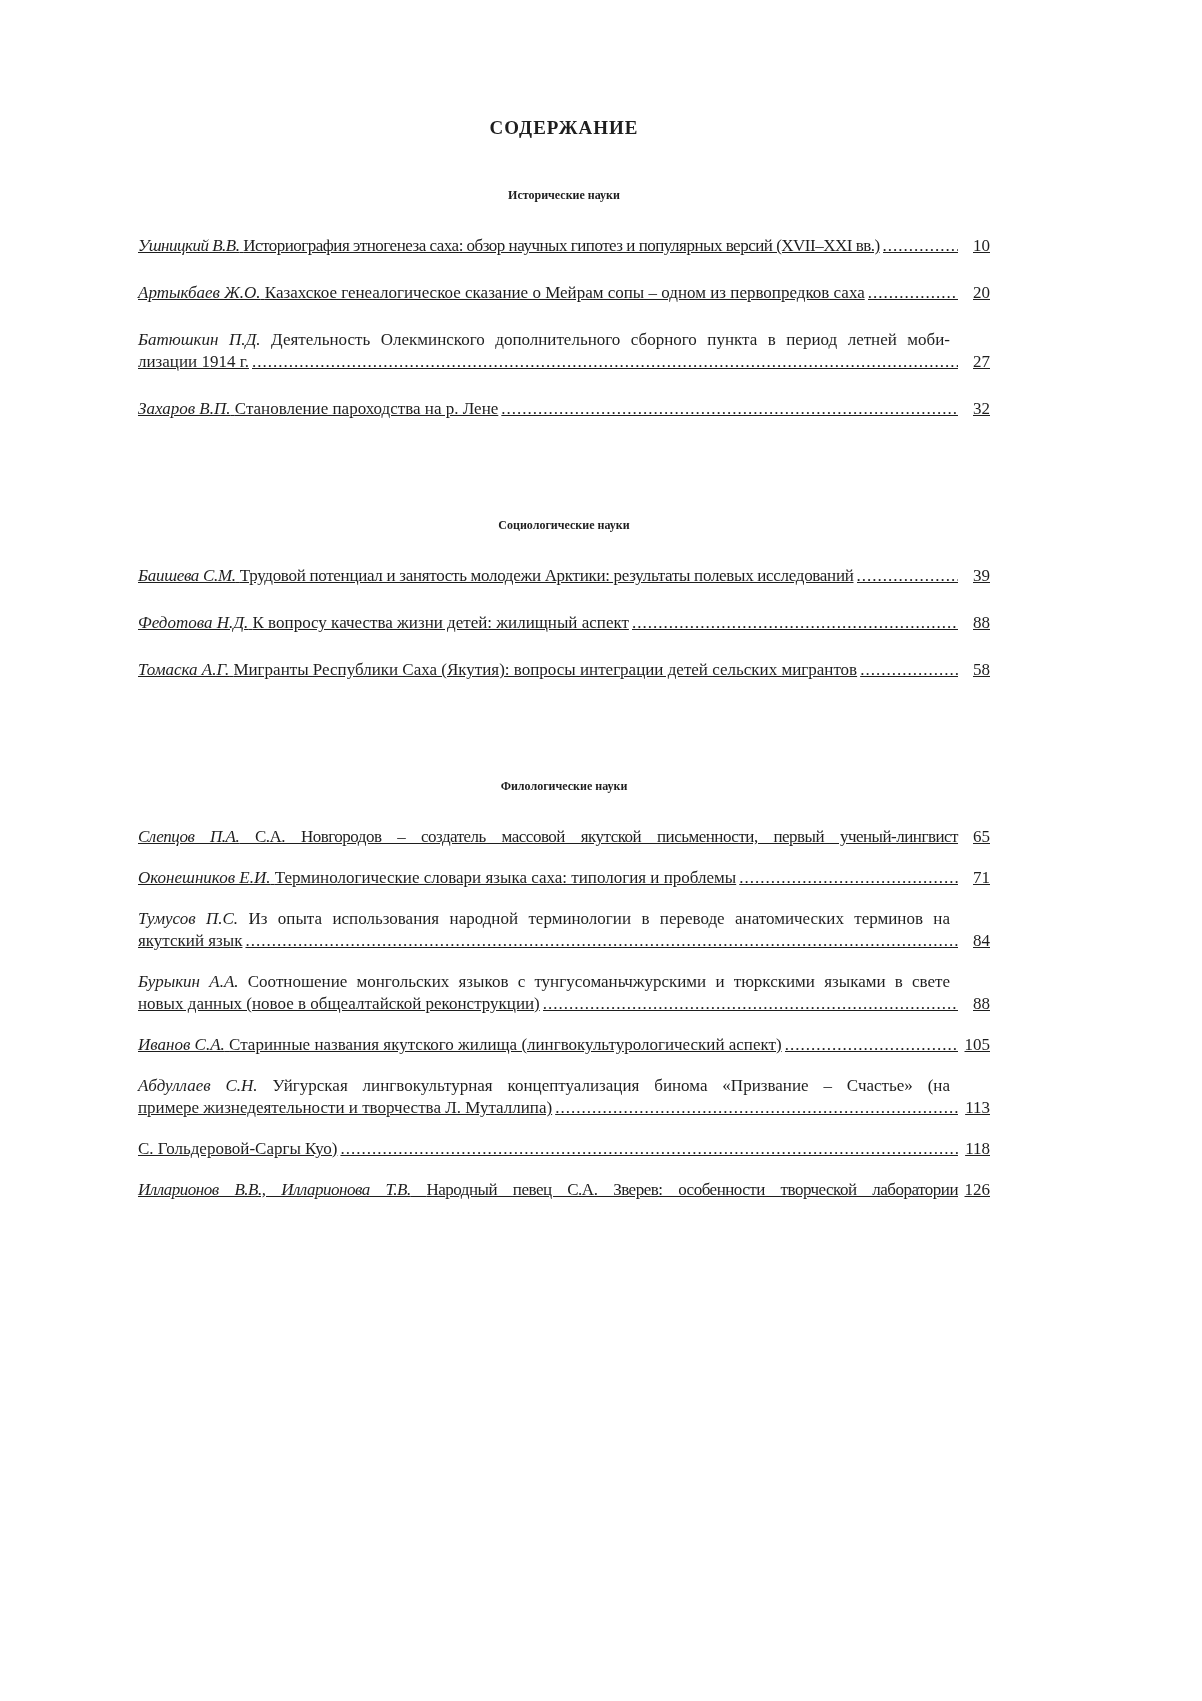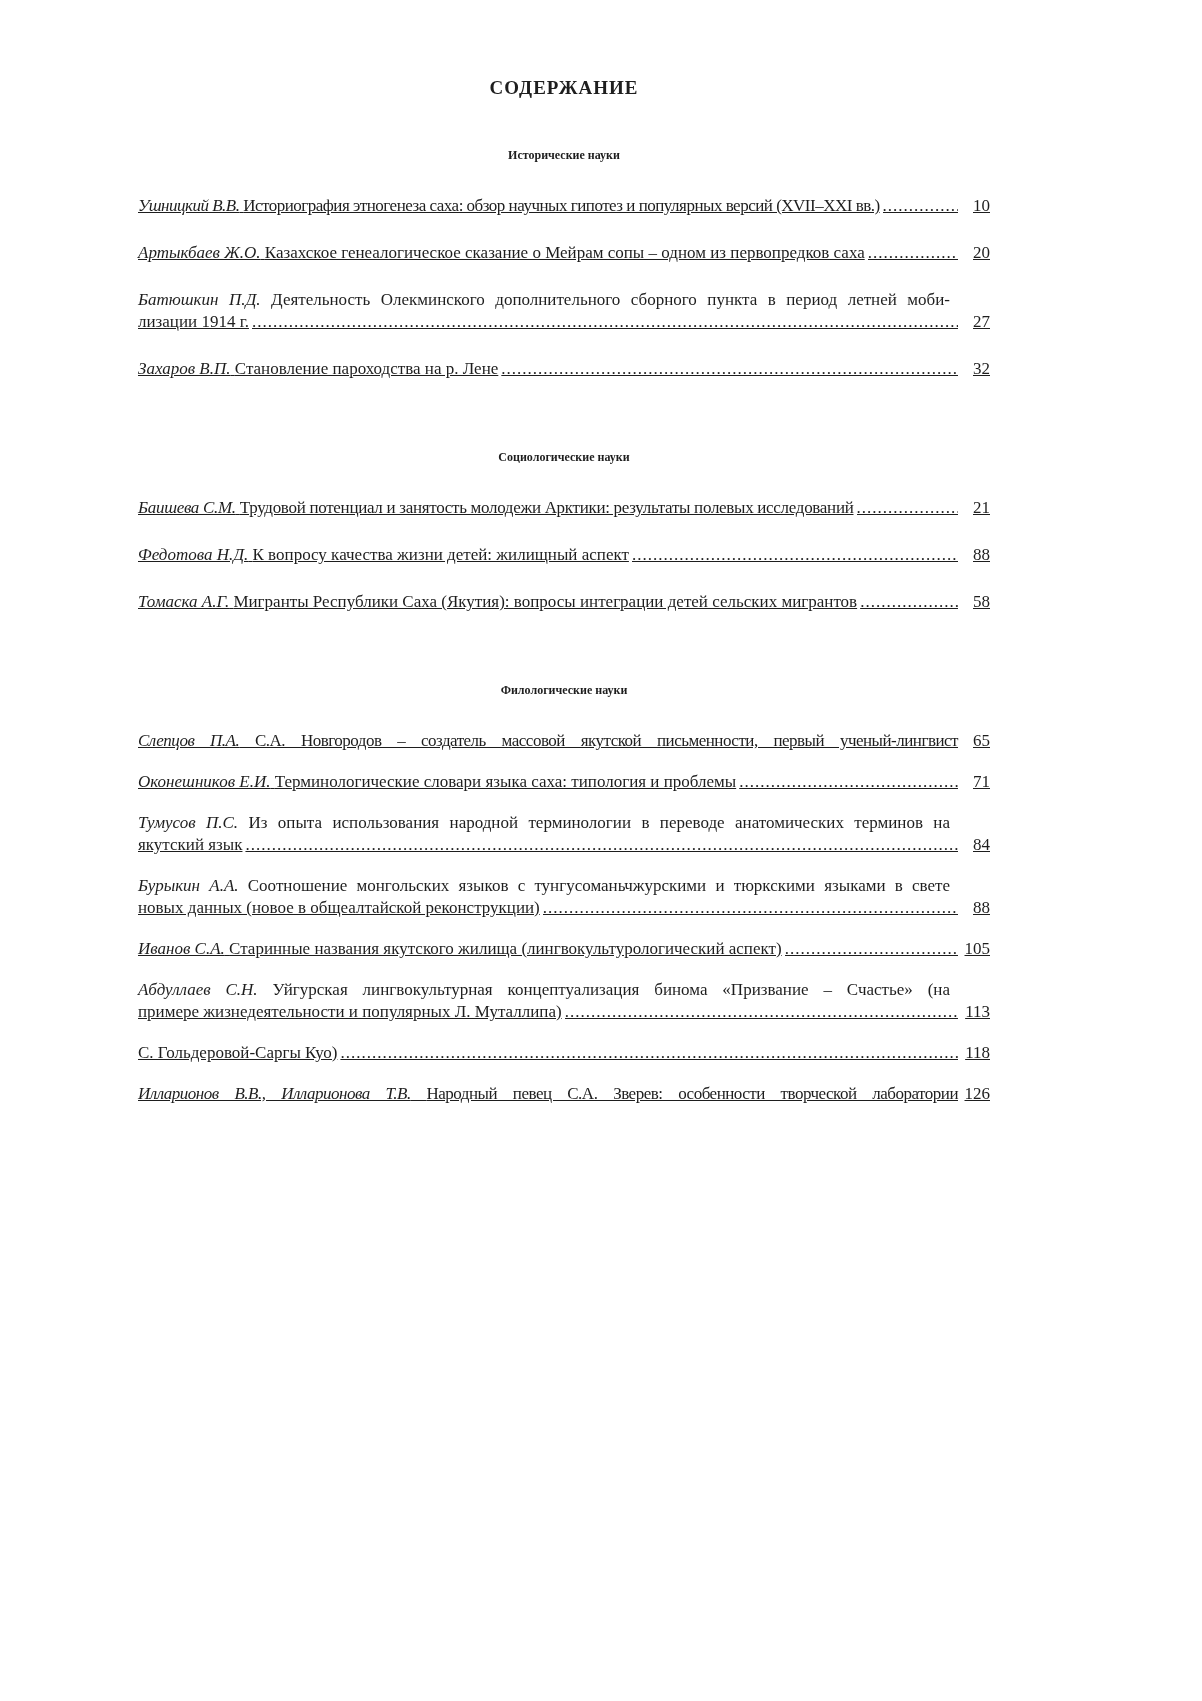--- a/index.html
+++ b/index.html
@@ -5,30 +5,30 @@
   * { margin: 0; padding: 0; box-sizing: border-box; }
   html, body { background: #ffffff; }
   body {
     width: 1202px;
     height: 1701px;
     font-family: "Liberation Serif", "DejaVu Serif", serif;
     color: #1e1e1e;
     overflow: hidden;
   }
   .doc {
-    padding: 76px 212px 0 138px; 
+    padding: 116px 212px 0 138px; 
   }
   .title {
     text-align: center;
     font-weight: bold;
     font-size: 19px;
     letter-spacing: 1px;
     line-height: 24px;
   }
-  .section { margin-top: 66px; }
+  .section { margin-top: 94px; }
   .section.first { margin-top: 44px; }
   .section-heading {
     text-align: center;
     font-weight: bold;
     font-size: 12px;
     line-height: 22px;
     margin-bottom: 29px;
   }
   .entry {
     font-size: 17px;
@@ -118,21 +118,21 @@
     </div>
   </div>
 
   <div class="section">
     <div class="section-heading">Социологические науки</div>
 
     <div class="entry">
       <div class="line end">
         <span class="txt tight"><i class="author">Баишева С.М.</i> <span>Трудовой потенциал и занятость молодежи Арктики: результаты полевых исследований</span></span>
         <span class="dots"></span>
-        <span class="pg">21</span>
+        <span class="pg">39</span>
       </div>
     </div>
 
 
     <div class="entry">
       <div class="line end">
         <span class="txt"><i class="author">Федотова Н.Д.</i> <span>К вопросу качества жизни детей: жилищный аспект</span></span>
         <span class="dots"></span>
         <span class="pg">88</span>
       </div>
@@ -187,21 +187,21 @@
       <div class="line end">
         <span class="txt"><i class="author">Иванов С.А.</i> <span>Старинные названия якутского жилища (лингвокультурологический аспект)</span></span>
         <span class="dots"></span>
         <span class="pg">105</span>
       </div>
     </div>
 
     <div class="entry">
       <div class="line first"><i class="author">Абдуллаев С.Н.</i> <span>Уйгурская лингвокультурная концептуализация бинома «Призвание – Счастье» (на</span></div>
       <div class="line end">
-        <span class="txt"><span>примере жизнедеятельности и популярных Л. Муталлипа)</span></span>
+        <span class="txt"><span>примере жизнедеятельности и творчества Л. Муталлипа)</span></span>
         <span class="dots"></span>
         <span class="pg">113</span>
       </div>
     </div>
 
     <div class="entry">
       <div class="line end">
         <span class="txt"><span>С. Гольдеровой-Саргы Куо)</span></span>
         <span class="dots"></span>
         <span class="pg">118</span>

